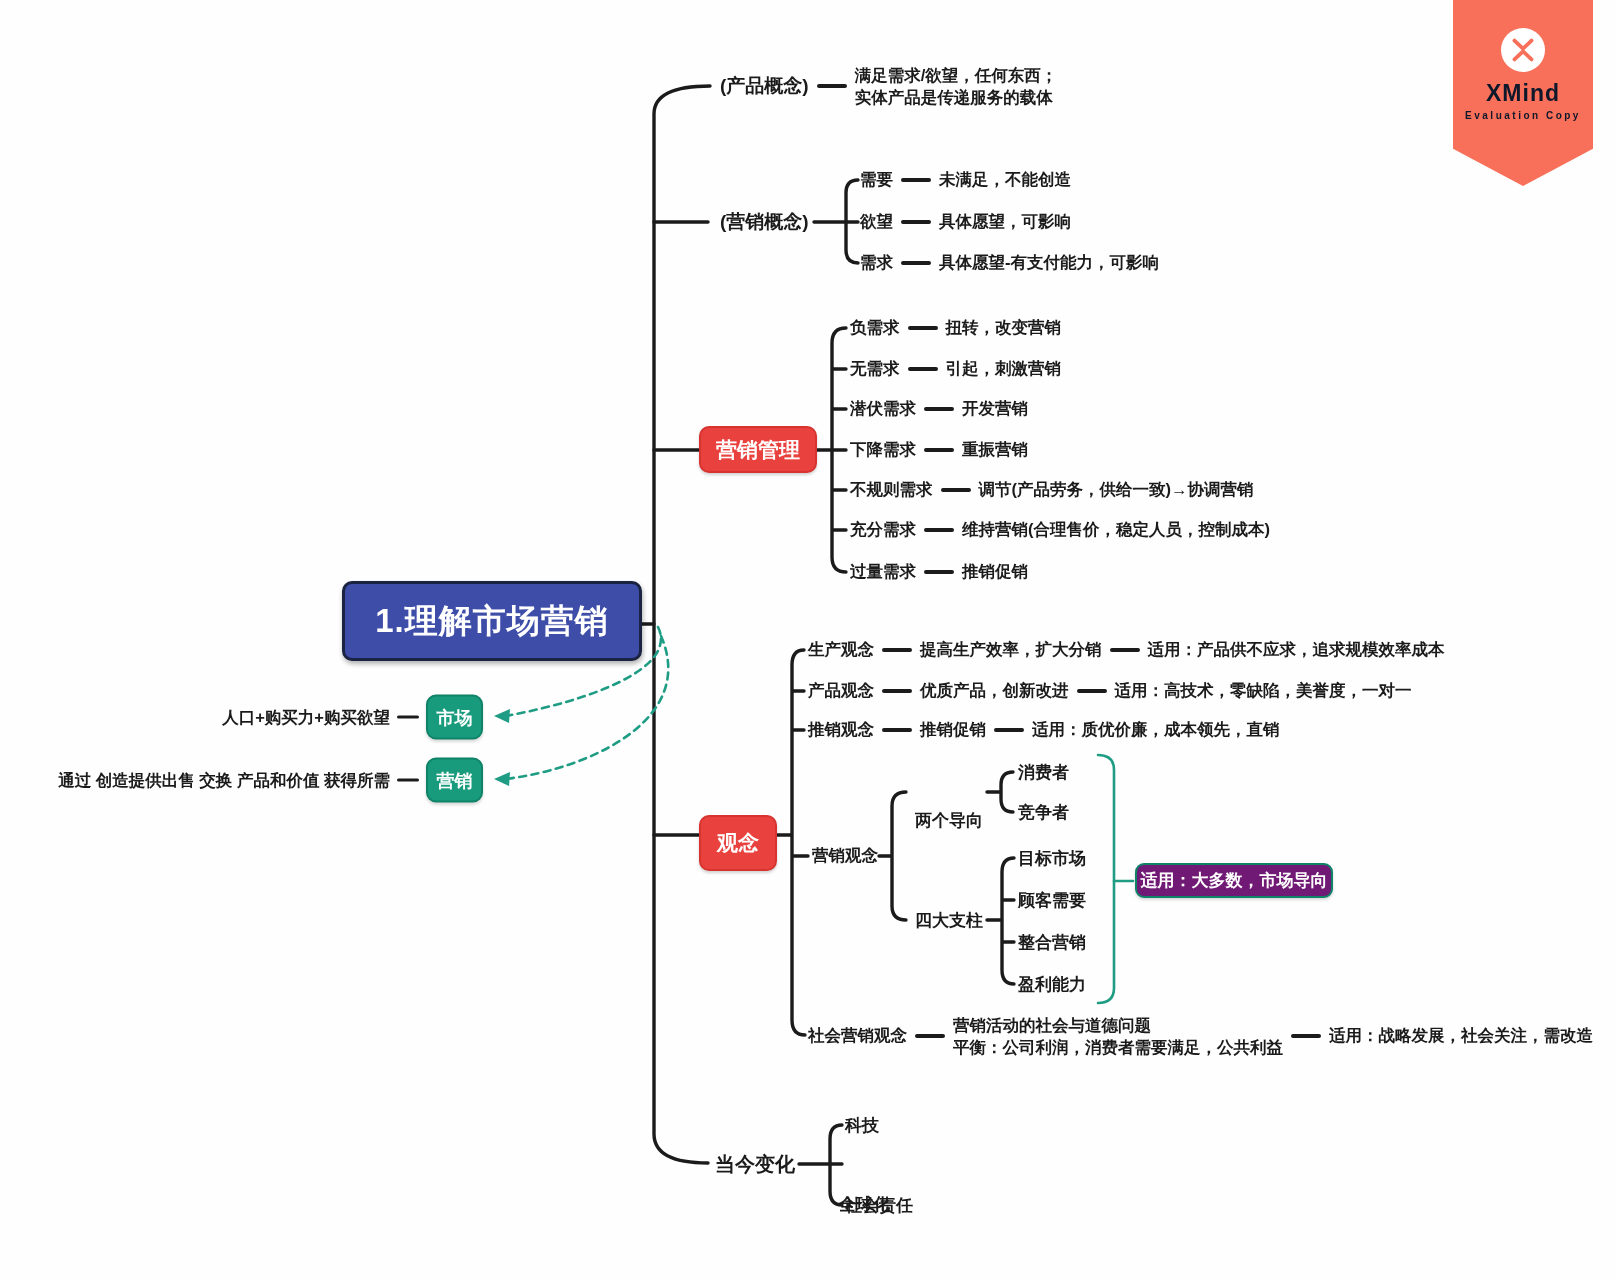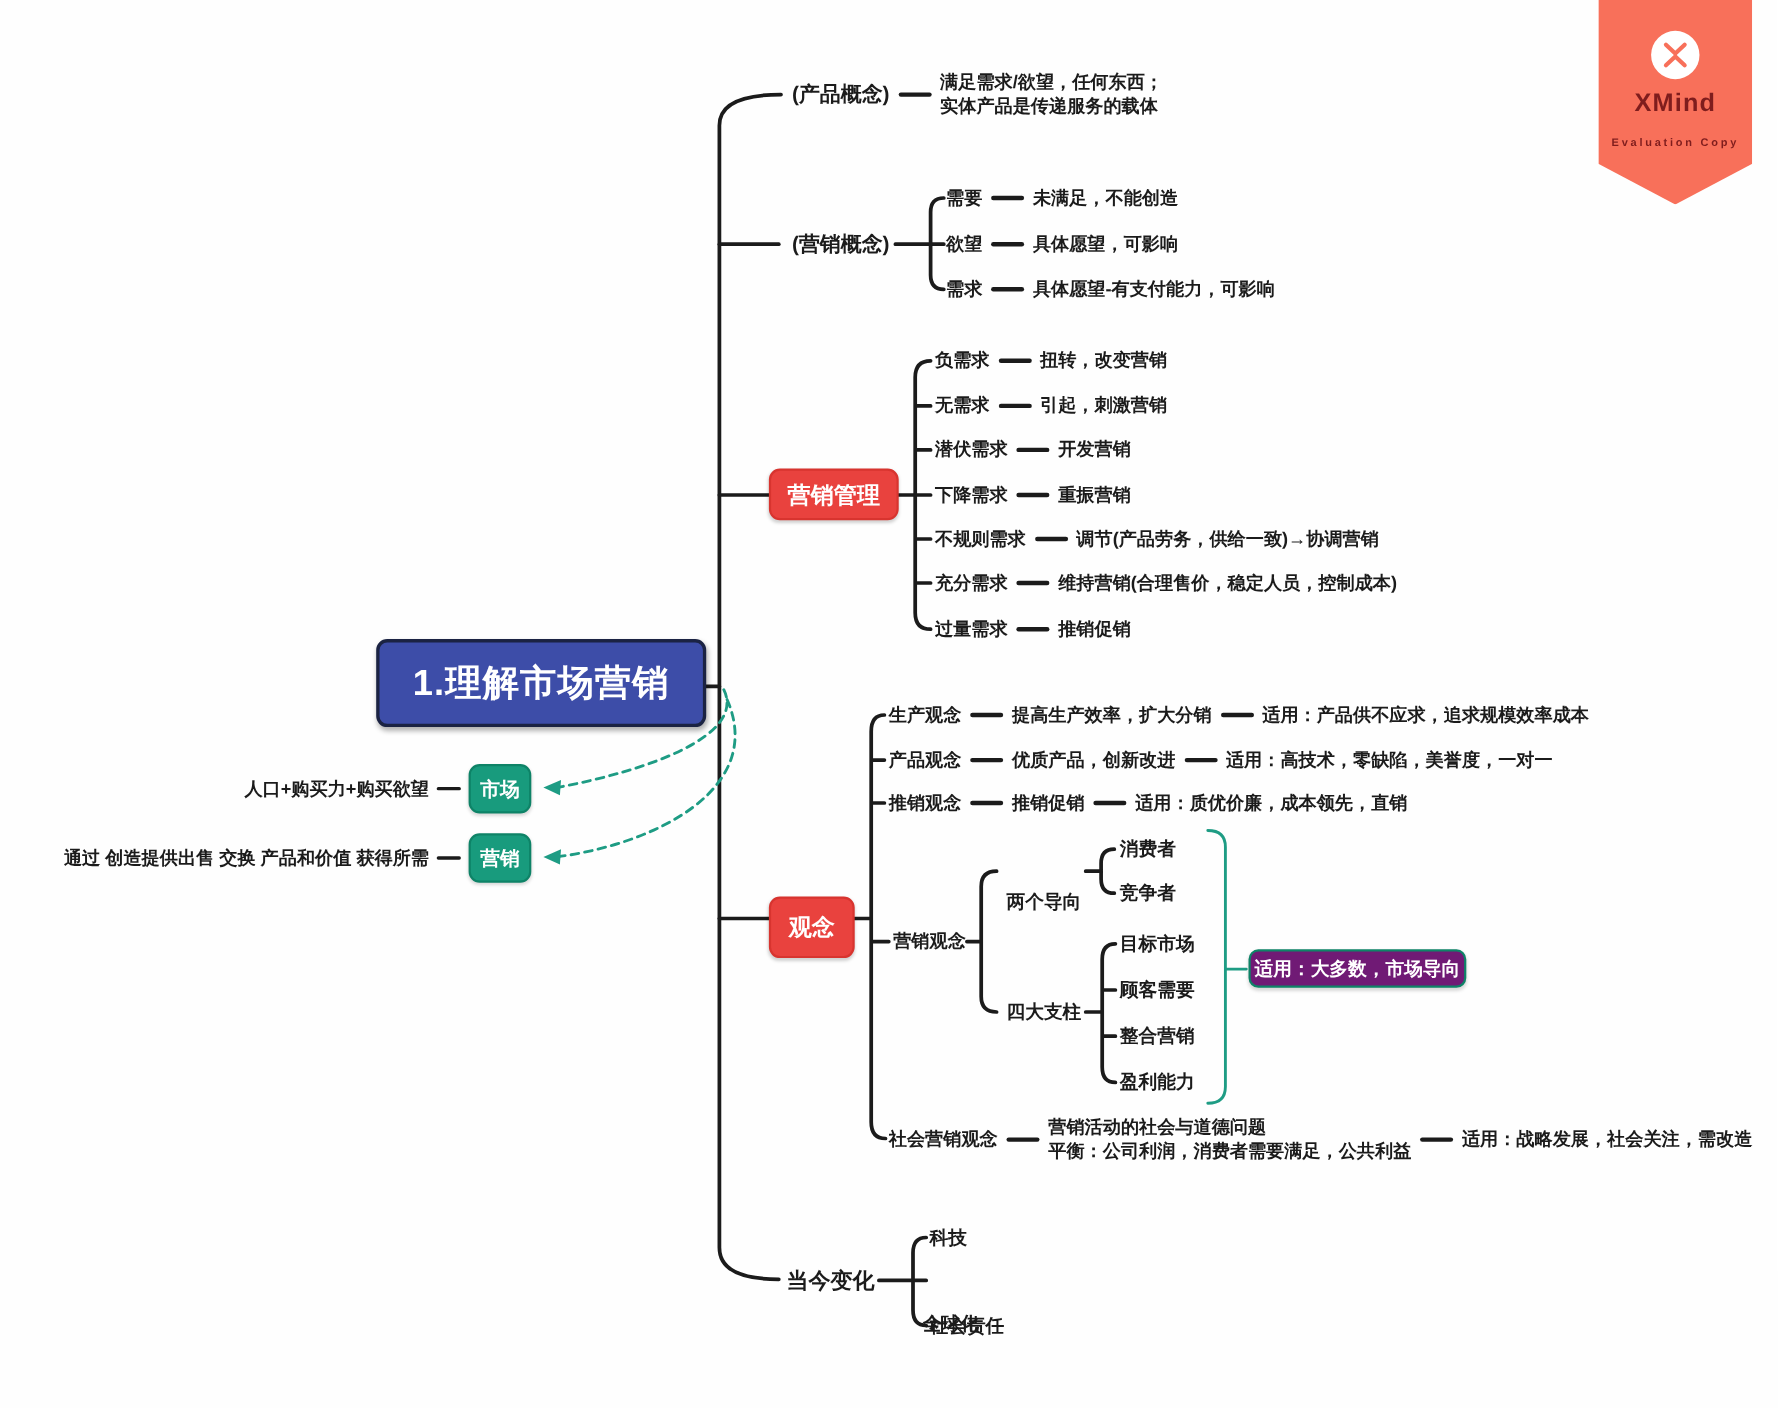--- a/index.html
+++ b/index.html
@@ -27,25 +27,25 @@
            border:3.5px solid #1B2343; border-radius:10px; font-size:33px; letter-spacing:1px;
            box-shadow:1px 3px 5px rgba(0,0,0,.3); }
   .fbox { width:57px; height:45px; border-radius:10px; background:#189B7D; border:2px solid #0E8367;
           color:#fff; display:flex; align-items:center; justify-content:center; font-size:18px;
           font-weight:700; flex:none; box-shadow:0 2px 3px rgba(0,0,0,.15); box-sizing:border-box; }
   .apply-box { left:1135px; top:863px; width:198px; height:35px; font-size:17px; }
 
   
   .ribbon { position:absolute; left:1453px; top:0; width:140px; height:186px; background:#F8705A;
             clip-path:polygon(0 0,100% 0,100% 80%,50% 100%,0 80%);
-            display:flex; flex-direction:column; align-items:center; color:#7f1d1d; }
+            display:flex; flex-direction:column; align-items:center; color:#0f172a; }
   .logo-circle { margin-top:28px; width:44px; height:44px; background:#ffffff; border-radius:50%;
             display:flex; align-items:center; justify-content:center; }
   .brand { margin-top:8px; font-size:23px; font-weight:600; letter-spacing:1px; }
-  .eval  { margin-top:18px; font-size:10px; font-weight:700; letter-spacing:2.5px; }
+  .eval  { margin-top:3px; font-size:10px; font-weight:700; letter-spacing:2.5px; }
 </style>
 </head>
 <body>
 
 <div id="canvas">
 
   <svg id="wires" width="1616" height="1280">
     <g stroke="#1b1b1b" stroke-width="3.4" fill="none" stroke-linecap="round">
       <path d="M710 86 Q654 86 654 114 L654 1134 Q654 1163 708 1163"></path>
       <path d="M654 222 H708"></path>

